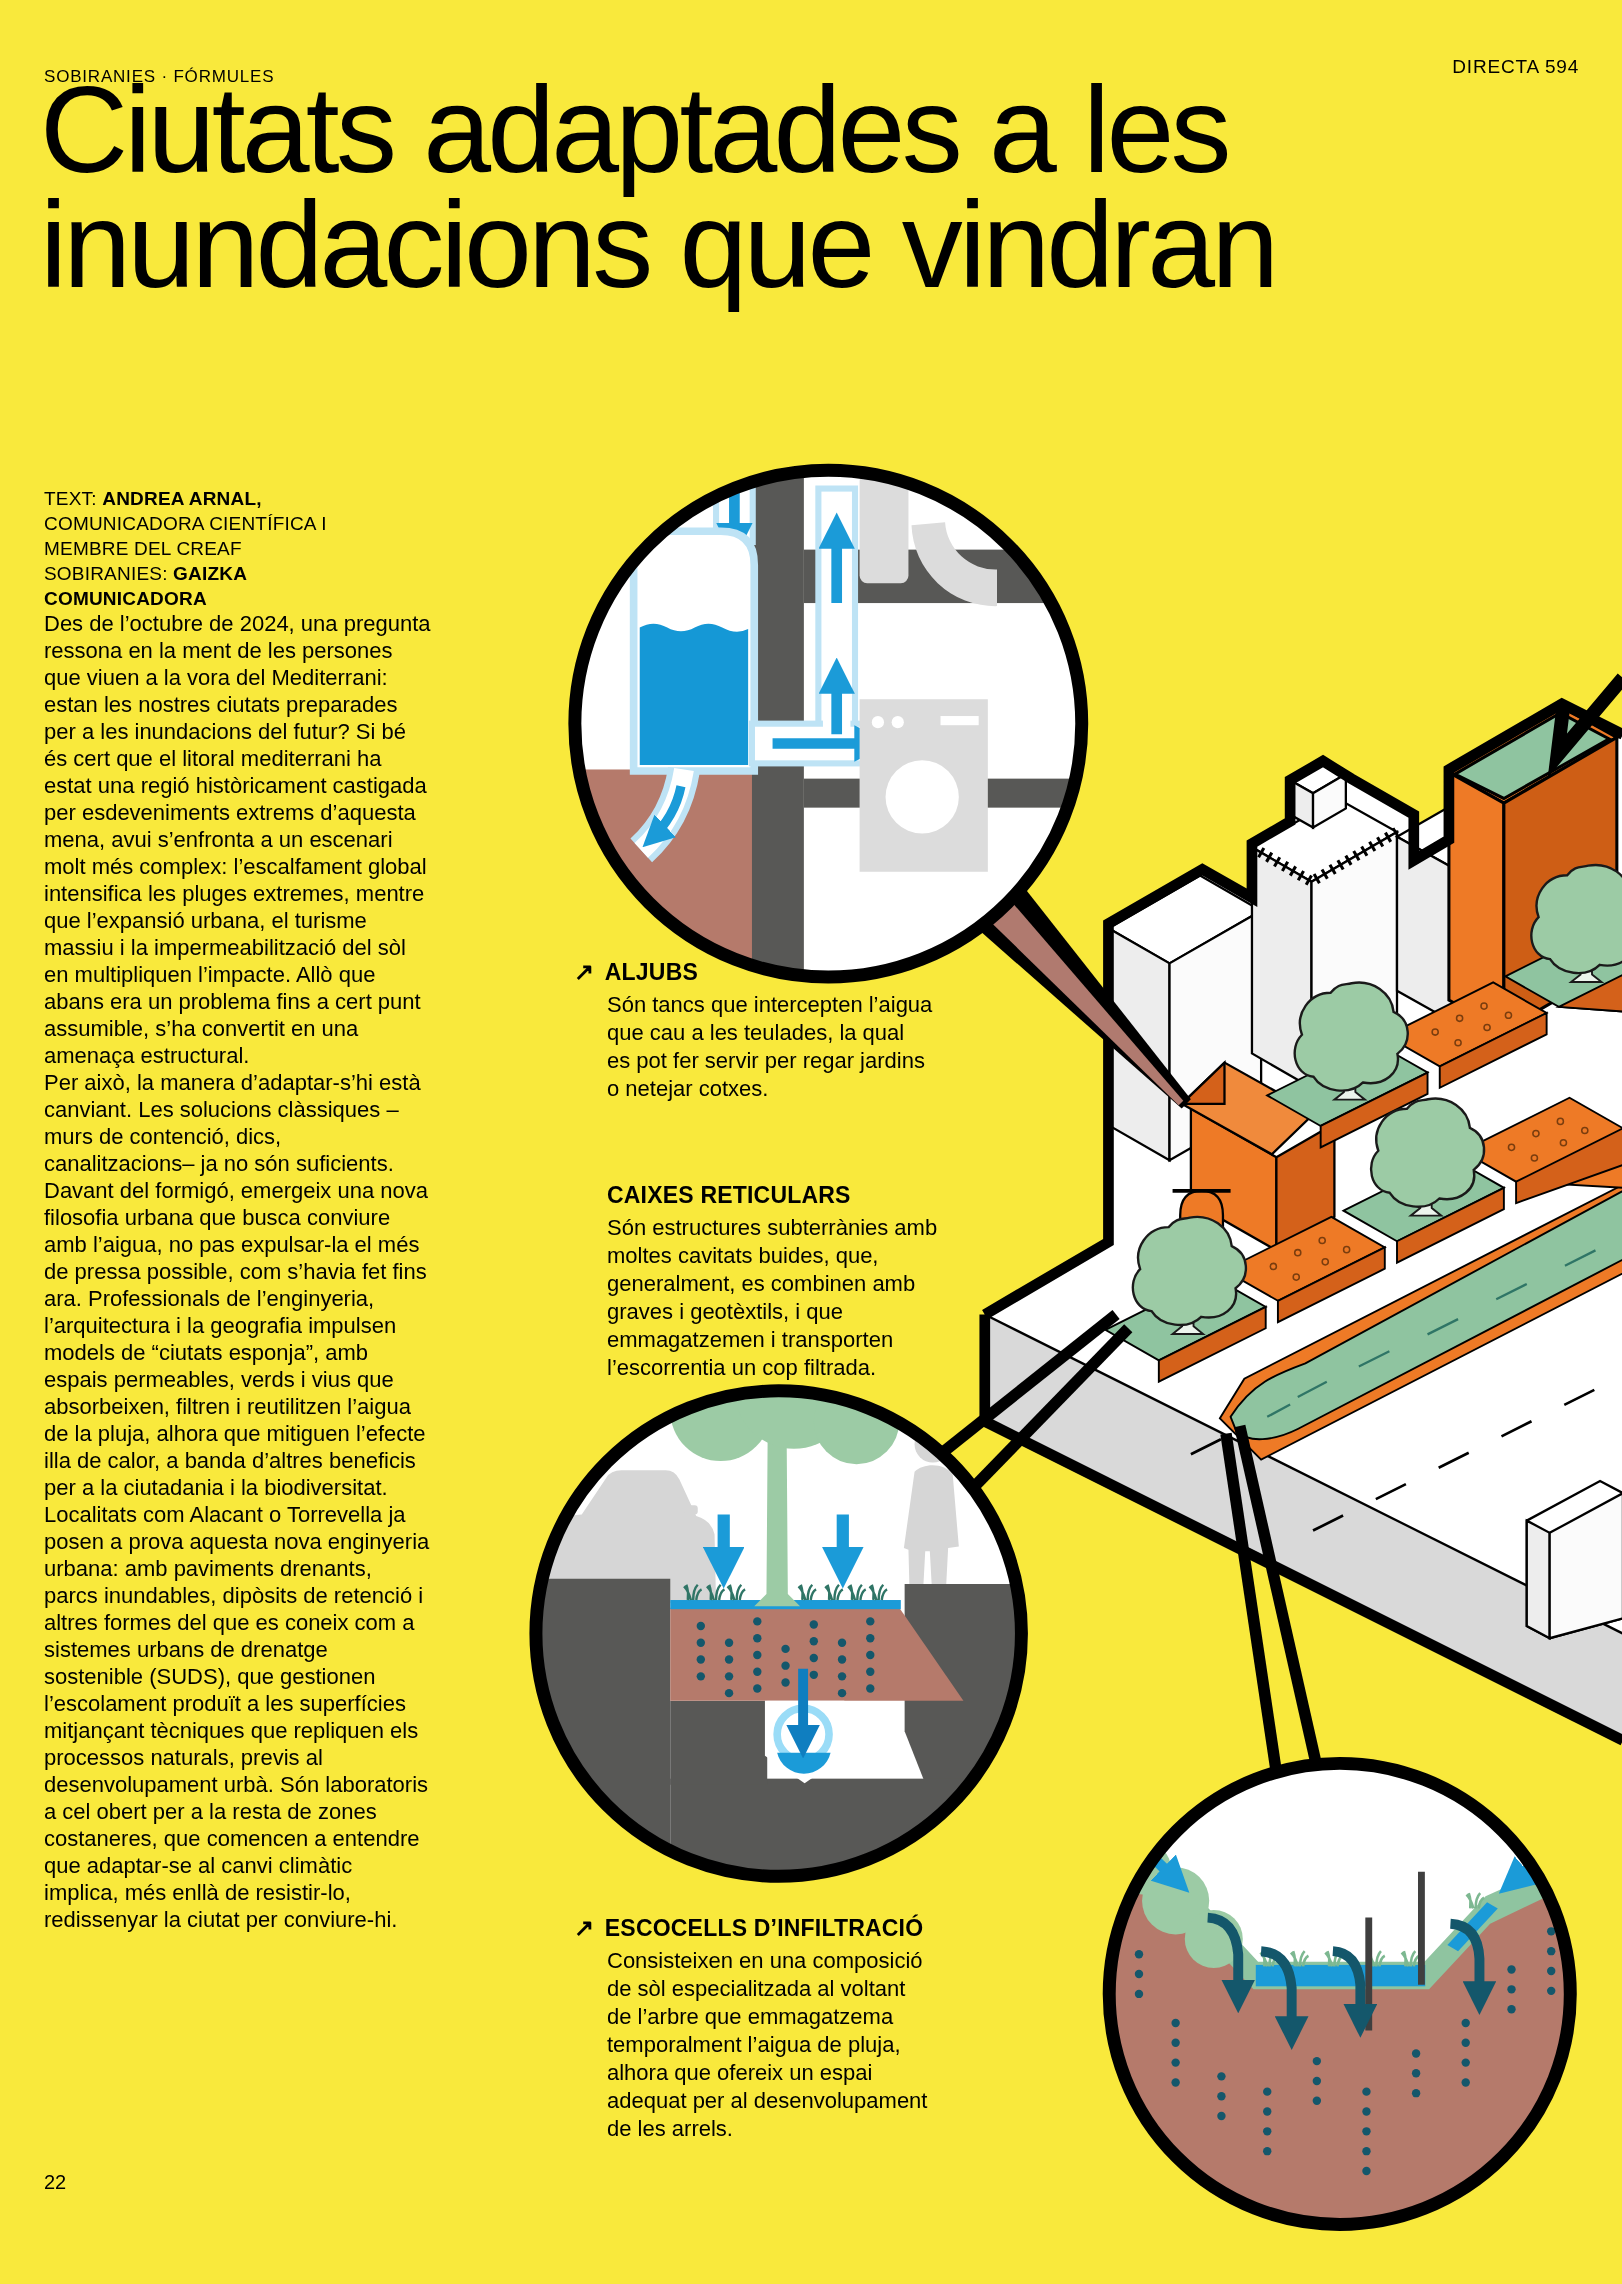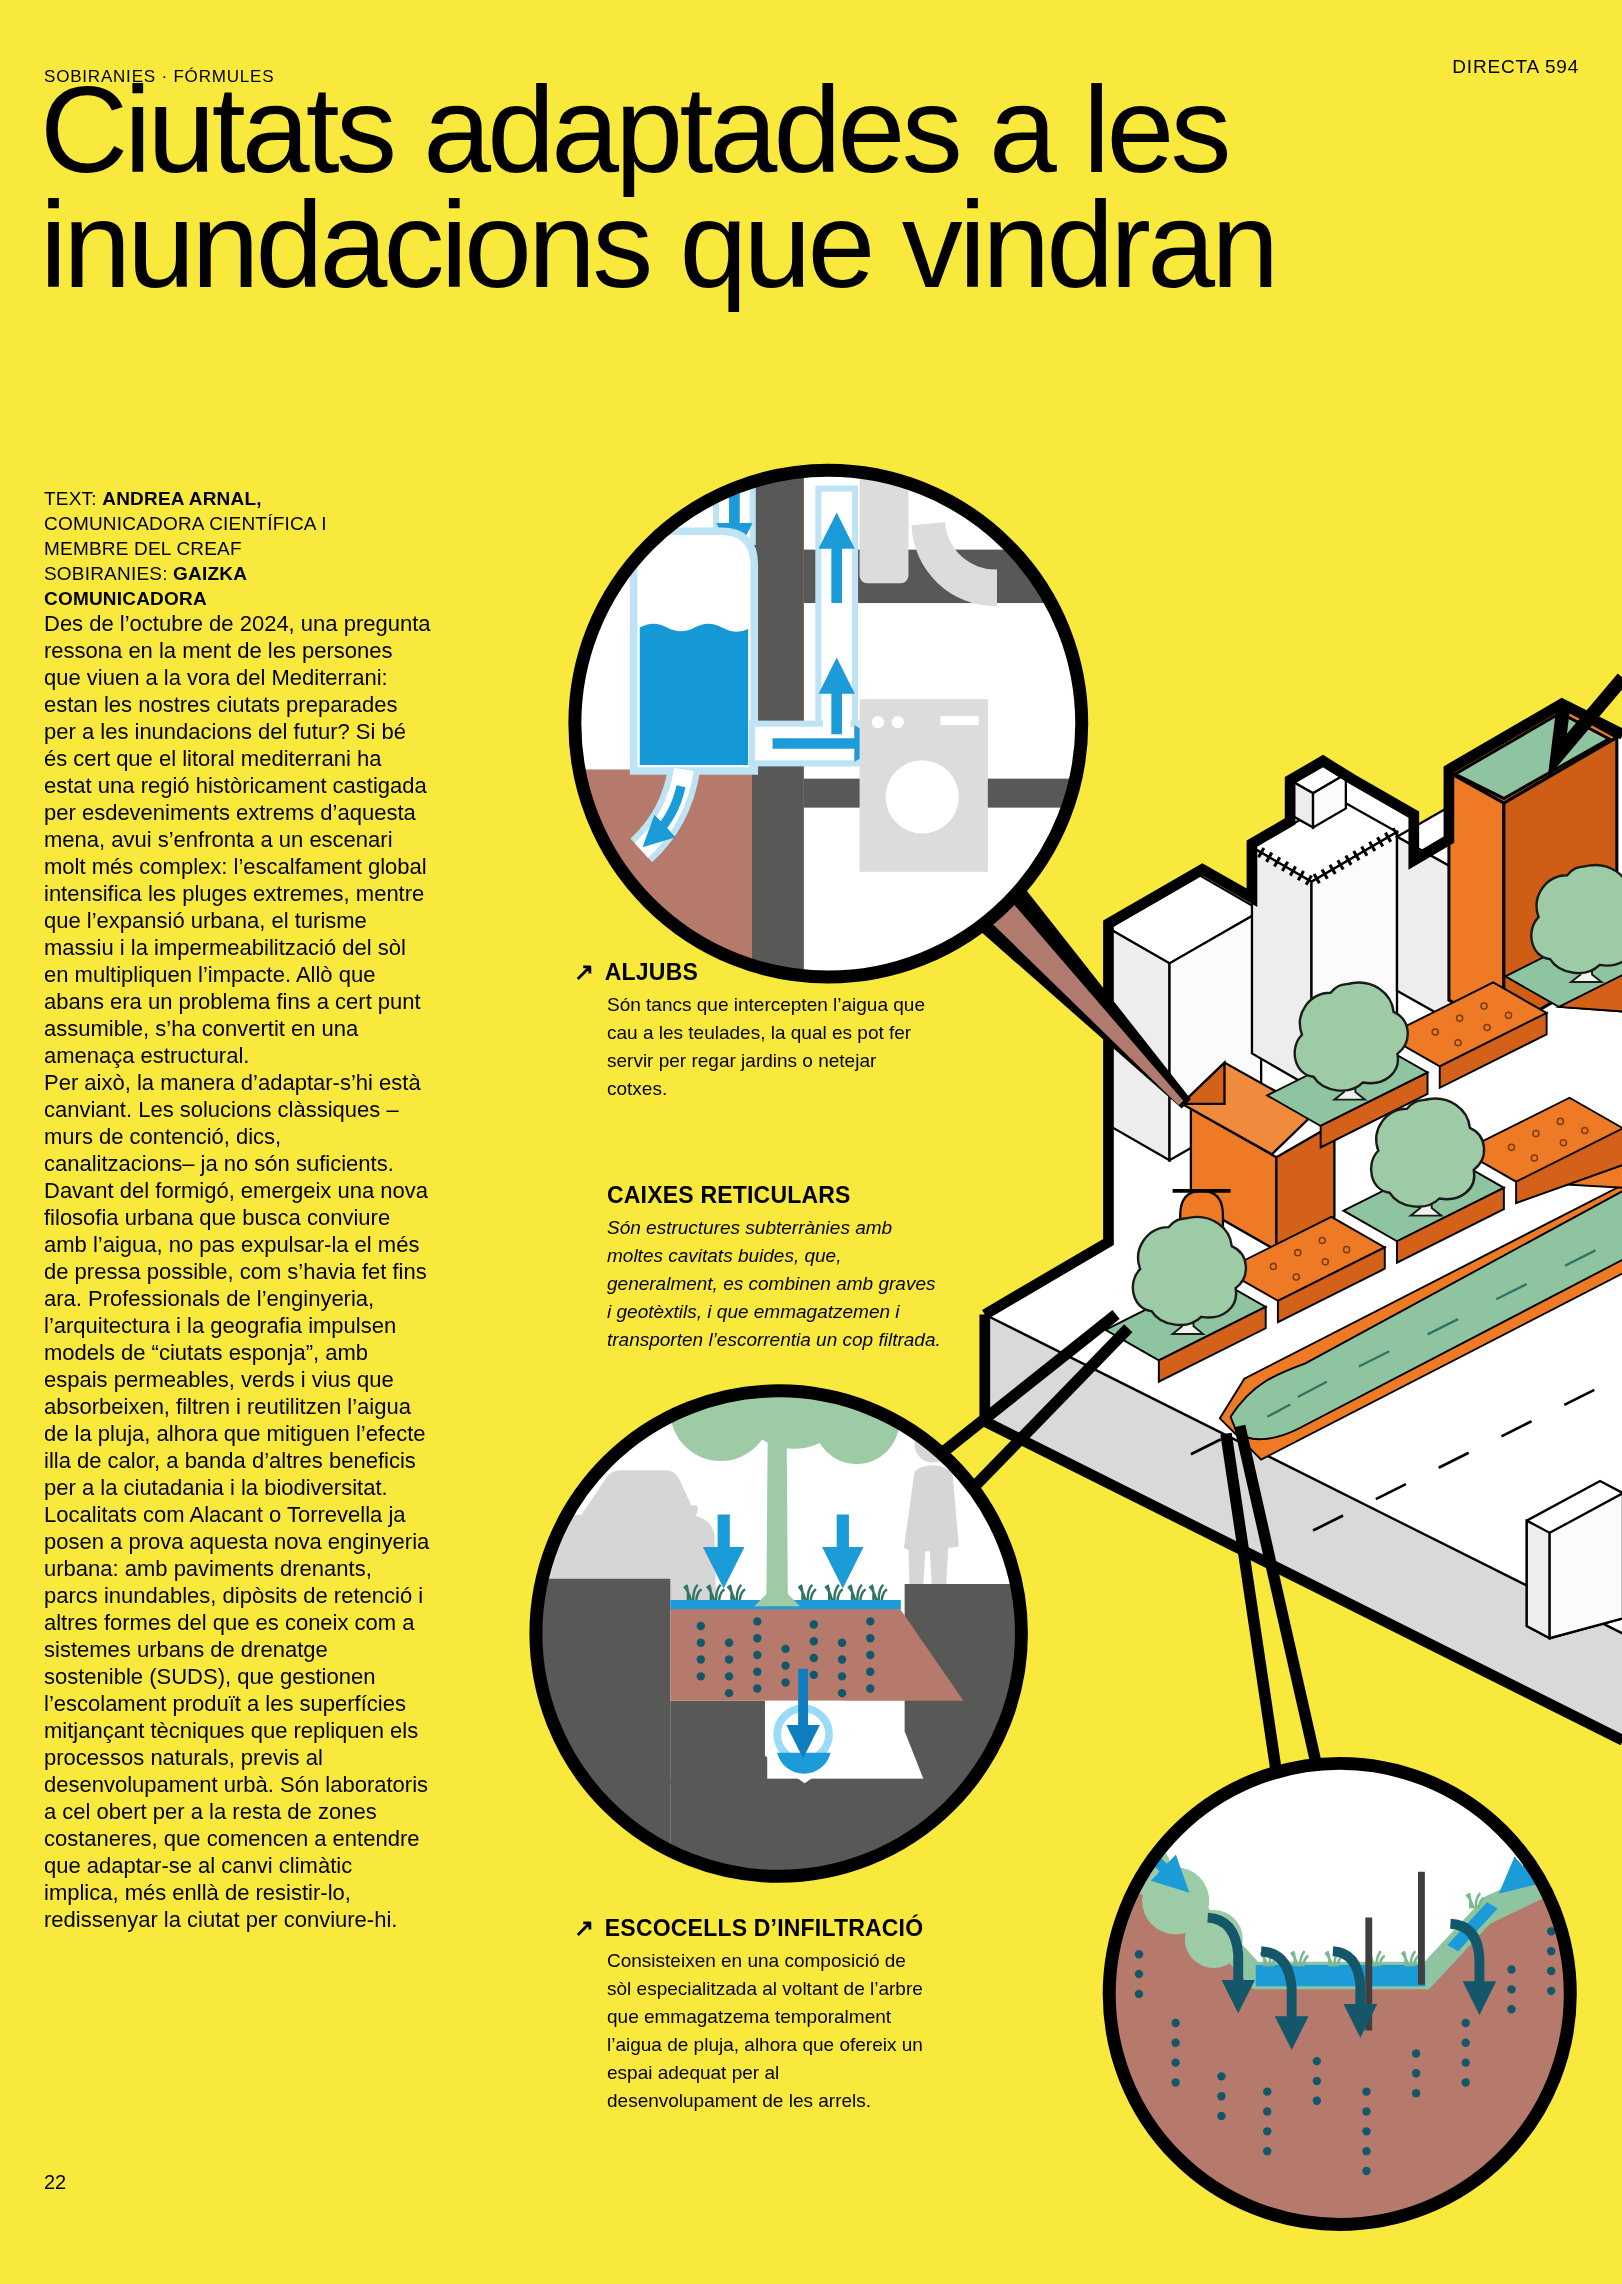--- a/index.html
+++ b/index.html
@@ -21,22 +21,22 @@
   
   .byline{left:44px;top:486px;width:359px;font-size:19px;line-height:25px;letter-spacing:0.2px;}
   .byline b{font-weight:700;}
   
   .bodycol{left:44px;top:610px;width:387px;font-size:22px;line-height:27px;white-space:pre-line;}
   
   .callout{width:359px;}
   .callout-head{display:flex;align-items:flex-start;gap:10.7px;}
   .callout-head .arr{font-size:24px;font-weight:700;line-height:26px;}
   .callout-head h3{margin:0;font-size:23px;font-weight:800;letter-spacing:0.2px;line-height:26px;}
-  .callout p{margin:6.1px 0 0 0;font-size:19px;line-height:28px;}
-  .callout.noicon p, .callout .indent{margin-left:0;font-style:italic;}
+  .callout p{margin:6.1px 0 0 0;font-size:22px;line-height:28px;}
+  .callout.noicon p, .callout .indent{margin-left:0;}
   .c-aljubs{left:574px;top:959px;}
   .c-aljubs p{margin-left:33px;}
   .c-caixes{left:607px;top:1182px;width:336px;}
   .c-escocells{left:574px;top:1915px;}
   .c-escocells p{margin-left:33px;}
   
   .pagenum{left:44px;top:2171px;font-size:20px;}
   svg{position:absolute;left:0;top:0;}
 </style>
 </head>

